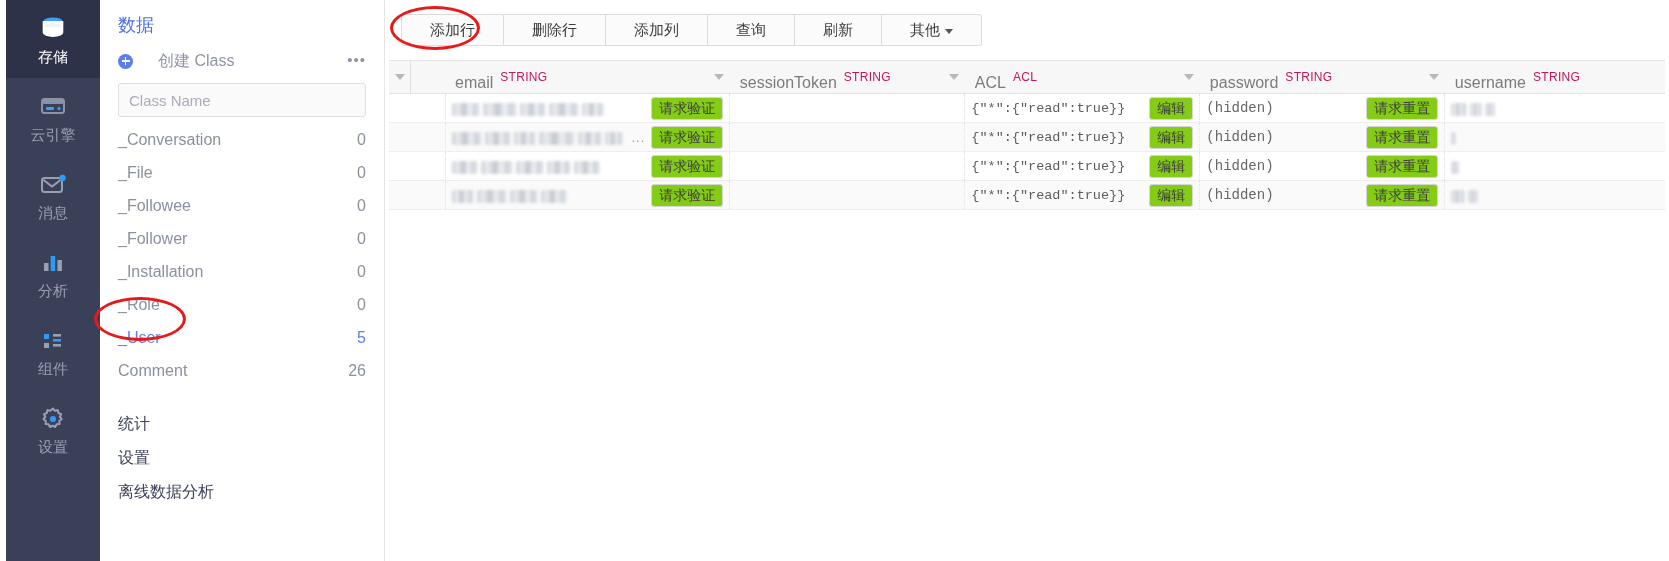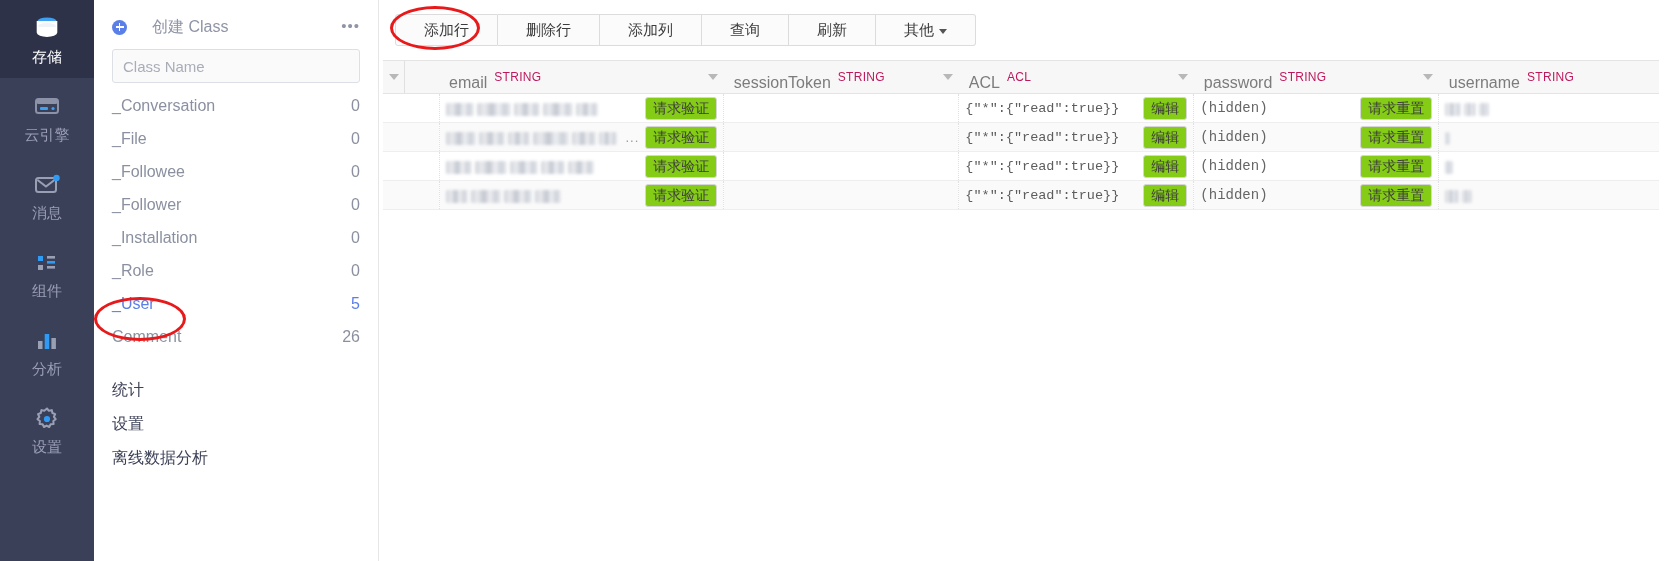--- a/index.html
+++ b/index.html
@@ -6,21 +6,21 @@
   html, body {
     width: 1669px; height: 561px;
     font-family: "Liberation Sans", "DejaVu Sans", sans-serif;
     background: #ffffff; overflow: hidden;
   }
   .app { display: flex; width: 1669px; height: 561px; position: relative; }
 
   
   .rail {
     width: 94px; background: #3b4059; flex: 0 0 94px;
-    display: flex; flex-direction: column;
+    display: flex; flex-direction: column; margin-left: 6px;
   }
   .rail-item {
     height: 78px; display: flex; flex-direction: column;
     align-items: center; justify-content: center; gap: 5px;
     color: #9a9fb5; font-size: 15px; cursor: pointer; position: relative;
   }
   .rail-item.active { background: #2e3248; color: #ffffff; }
   .rail-icon { width: 30px; height: 30px; position: relative; display:block; }
   .rail-label { line-height: 1; }
 
@@ -176,53 +176,54 @@
           <path d="M5.5 10l8.5 6.5L22.5 10" fill="none" stroke="#9aa0b4" stroke-width="2"></path>
           <circle cx="24.5" cy="8" r="3.2" fill="#2f9bf5"></circle>
         </svg>
       </span>
       <span class="rail-label">消息</span>
     </div>
 
     <div class="rail-item">
       <span class="rail-icon">
         <svg width="30" height="30" viewBox="0 0 30 30">
+          <rect x="6" y="15" width="4.5" height="8" fill="#9aa0b4"></rect>
+          <rect x="12.7" y="8" width="4.5" height="15" fill="#2f9bf5"></rect>
+          <rect x="19.4" y="12" width="4.5" height="11" fill="#9aa0b4"></rect>
+        </svg>
+      </span>
+      <span class="rail-label">分析</span>
+    </div>
+
+    <div class="rail-item">
+      <span class="rail-icon">
+        <svg width="30" height="30" viewBox="0 0 30 30">
           <rect x="6" y="8" width="5" height="5" fill="#2f9bf5"></rect>
           <rect x="6" y="17" width="5" height="5" fill="#9aa0b4"></rect>
           <rect x="15" y="8" width="8" height="2.6" fill="#9aa0b4"></rect>
           <rect x="15" y="13" width="8" height="2.6" fill="#2f9bf5"></rect>
           <rect x="15" y="18" width="8" height="2.6" fill="#9aa0b4"></rect>
         </svg>
       </span>
       <span class="rail-label">组件</span>
     </div>
 
     <div class="rail-item">
       <span class="rail-icon">
         <svg width="30" height="30" viewBox="0 0 30 30">
-          <rect x="6" y="15" width="4.5" height="8" fill="#9aa0b4"></rect>
-          <rect x="12.7" y="8" width="4.5" height="15" fill="#2f9bf5"></rect>
-          <rect x="19.4" y="12" width="4.5" height="11" fill="#9aa0b4"></rect>
-        </svg>
-      </span>
-      <span class="rail-label">分析</span>
-    </div>
-
-    <div class="rail-item">
-      <span class="rail-icon">
-        <svg width="30" height="30" viewBox="0 0 30 30">
           <path d="M15 4.5l1.9 2.3 2.9-.7.6 2.9 2.8 1.1-1.3 2.7 1.8 2.4-2.4 1.8.3 3-3 .3-1.4 2.7-2.6-1.4-2.6 1.4-1.4-2.7-3-.3.3-3-2.4-1.8 1.8-2.4-1.3-2.7 2.8-1.1.6-2.9 2.9.7z" fill="none" stroke="#9aa0b4" stroke-width="2" stroke-linejoin="round"></path>
           <circle cx="15" cy="15" r="3.1" fill="#2f9bf5"></circle>
         </svg>
       </span>
       <span class="rail-label">设置</span>
     </div>
   </nav>
 
   <aside class="sidebar">
+    <div class="sb-title">数据</div>
 
     <div class="sb-create">
       <span class="plus-icon"></span>
       <span>创建 Class</span>
       <span class="dots-icon">•••</span>
     </div>
 
     <input class="class-input" type="text" placeholder="Class Name" style="">
 
     <div>

